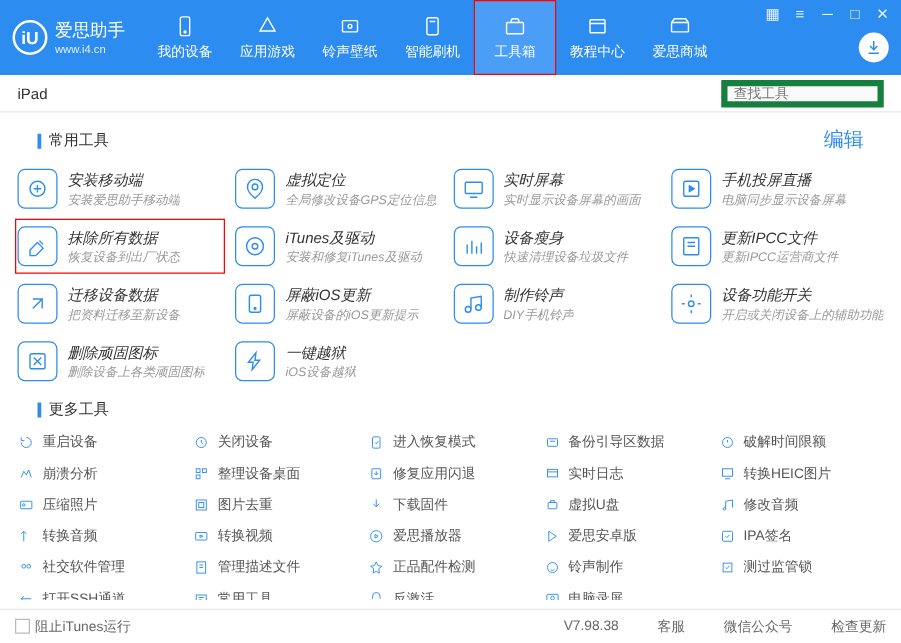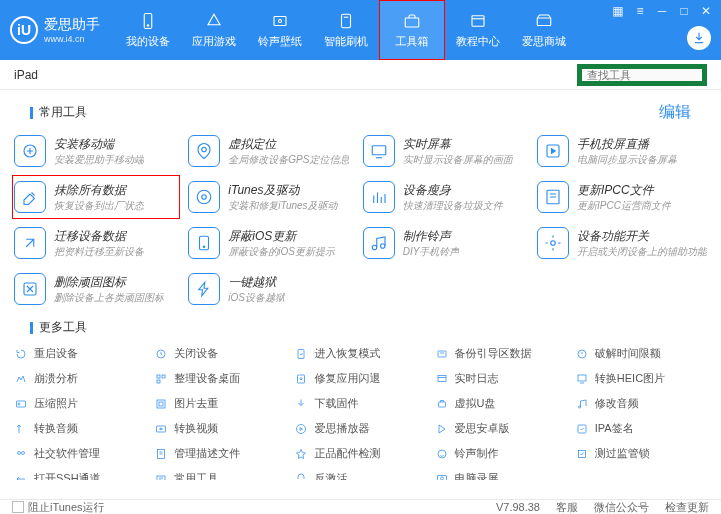--- a/index.html
+++ b/index.html
@@ -35,21 +35,21 @@
 .t-ico{width:32px;height:32px;border:1.5px solid #2d8cf0;border-radius:6px;display:flex;align-items:center;justify-content:center;flex-shrink:0;}
 .t-ico svg{width:18px;height:18px;stroke:#2d8cf0;stroke-width:1.5;fill:none;}
 .t-txt{display:flex;flex-direction:column;overflow:hidden;font-style:italic;}
 .t-title{font-size:12px;color:#333;white-space:nowrap;}
 .t-desc{font-size:10px;color:#999;white-space:nowrap;overflow:hidden;text-overflow:ellipsis;}
 .grid-s{display:grid;grid-template-columns:repeat(5,1fr);gap:6px 8px;}
 .stool{display:flex;align-items:center;gap:6px;cursor:pointer;padding:2px 0;}
 .s-ico{width:14px;height:14px;display:flex;align-items:center;justify-content:center;flex-shrink:0;}
 .s-ico svg{width:12px;height:12px;stroke:#2d8cf0;stroke-width:1.5;fill:none;}
 .s-lbl{font-size:11px;color:#555;white-space:nowrap;}
-.footer{position:absolute;bottom:0;left:0;right:0;height:15px;border-top:1px solid #e8e8e8;display:flex;align-items:center;padding:0 12px;font-size:11px;color:#666;gap:16px;background:#fff;}
+.footer{position:absolute;bottom:0;left:0;right:0;height:27px;border-top:1px solid #e8e8e8;display:flex;align-items:center;padding:0 12px;font-size:11px;color:#666;gap:31px;background:#fff;}
 .chk{display:flex;align-items:center;gap:4px;}
 .chk-box{width:12px;height:12px;border:1px solid #bbb;}
 .ver{margin-left:auto;}
 .flink{color:#666;cursor:pointer;}
 </style>
 </head>
 <body>
 
 <div class="header">
   <div class="logo">

